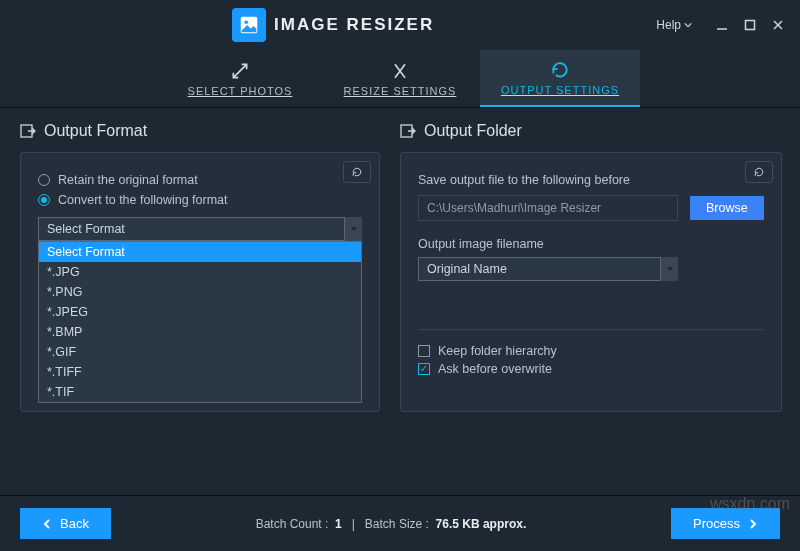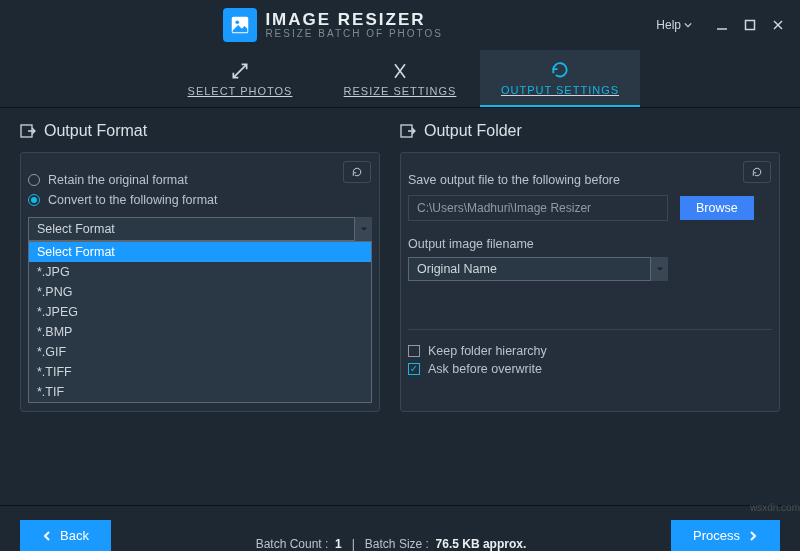--- a/index.html
+++ b/index.html
@@ -17,21 +17,21 @@
   .winbtn svg { width:12px; height:12px; }
 
   .tabbar { height:58px; display:flex; justify-content:center; background:#1e2832; border-bottom:1px solid #0b1117;text-decoration:underline;}
   .tab { width:160px; display:flex; flex-direction:column; align-items:center; justify-content:center; font-size:11px; letter-spacing:1px; color:#b4bec7; cursor:pointer; gap:4px; }
   .tab.active { background:#2a3744; color:#14b7e6; border-bottom:2px solid #14b7e6; }
   .tab svg { width:20px; height:20px; }
 
   .content { display:flex; padding:14px 20px 8px 20px; gap:20px; }
   .panel-title { display:flex; align-items:center; gap:8px; font-size:16px; color:#d9e0e6; margin-bottom:12px; }
   .panel-title svg { width:16px; height:16px; }
-  .card { background:#242f3b; border:1px solid #394451; border-radius:3px; padding:14px 7px; position:relative; }
+  .card { background:#242f3b; border:1px solid #394451; border-radius:3px; padding:14px 17px; position:relative; }
   .left { flex:0 0 360px; }
   .right { flex:1; }
 
   .reset-btn { position:absolute; top:8px; right:8px; width:28px; height:22px; border:1px solid #404b57; border-radius:3px; display:flex; align-items:center; justify-content:center; cursor:pointer; }
   .reset-btn svg{ width:12px; height:12px; stroke:#cfd6dc; fill:none; }
 
   .radio-row { display:flex; align-items:center; gap:8px; font-size:12.5px; color:#b9c3cc; margin:6px 0; cursor:pointer;}
   .radio { width:12px; height:12px; border:1.5px solid #8f9aa4; border-radius:50%; display:inline-flex; align-items:center; justify-content:center;}
   .radio.checked::after{ content:""; width:6px; height:6px; background:#14b7e6; border-radius:50%; }
   .radio.checked{ border-color:#14b7e6;}
@@ -47,41 +47,40 @@
   .textinput{ height:26px; border:1px solid #3c4753; background:#242f3b; color:#8f9aa4; font-size:12px; padding:0 8px; width:260px; display:inline-flex; align-items:center;}
   .row{ display:flex; align-items:center; gap:12px; margin:8px 0 16px 0;}
   .browse-btn{ background:#3b82f6; color:#fff; font-size:12.5px; padding:5px 16px; cursor:pointer; border:none;}
   .filename-select{ width:260px; position:relative; margin-top:4px;}
   .divider{ height:1px; background:#394451; margin:48px 0 14px 0;}
   .check-row{ display:flex; align-items:center; gap:8px; font-size:12.5px; color:#b9c3cc; margin:4px 0; cursor:pointer;}
   .checkbox{ width:12px; height:12px; border:1.5px solid #8f9aa4; display:inline-flex; align-items:center; justify-content:center;}
   .checkbox.checked{ border-color:#14b7e6; }
   .checkbox.checked::after{ content:"✓"; color:#14b7e6; font-size:10px; line-height:1;}
 
-  .footer{ position:absolute; left:0; right:0; bottom:0; height:46px; border-top:1px solid #0b1117; display:flex; align-items:flex-end; padding:0 20px; background:#1e2832;}
+  .footer{ position:absolute; left:0; right:0; bottom:0; height:56px; border-top:1px solid #0b1117; display:flex; align-items:center; padding:0 20px; background:#1e2832;}
   .btn-blue{ background:#1a99ff; color:#fff; font-size:13px; padding:8px 22px; cursor:pointer; display:flex; align-items:center; gap:8px;}
   .footer .status{ flex:1; text-align:center; font-size:12px; color:#b9c3cc;}
   .footer .status b{ color:#e9eef2; font-weight:600;}
-  .watermark{ position:absolute; right:0; bottom:38px; font-size:10px; color:#6a6a6a; opacity:.6;}
+  .watermark{ position:absolute; right:10px; bottom:38px; font-size:16px; color:#6a6a6a; opacity:.6;}
 </style>
 </head>
 <body>
 
 <div class="titlebar">
   <div class="spacer"></div>
   <div class="logo-box">
     <svg viewBox="0 0 24 24">
         <rect x="3" y="3" width="18" height="18" rx="2" fill="#fff"></rect>
         <circle cx="9" cy="9" r="2" fill="#1a99ff"></circle>
         <path d="M4 18 L10 12 L14 16 L17 13 L20 16 V20 H4 Z" fill="#1a99ff"></path>
       </svg>
   </div>
   <div class="title-stack">
     <span class="title-main">IMAGE RESIZER</span>
-    <span class="title-sub">RESIZE BATCH OF PHOTOS</span>
   </div>
   <div class="spacer"></div>
   <div class="help">
     <span>Help</span>
     <svg width="8" height="8" viewBox="0 0 10 10">
         <path d="M1 3 L5 7 L9 3" stroke="#cfd6dc" fill="none" stroke-width="1.5"></path>
       </svg>
   </div>
   <div class="winbtn">
       <svg viewBox="0 0 12 12">

